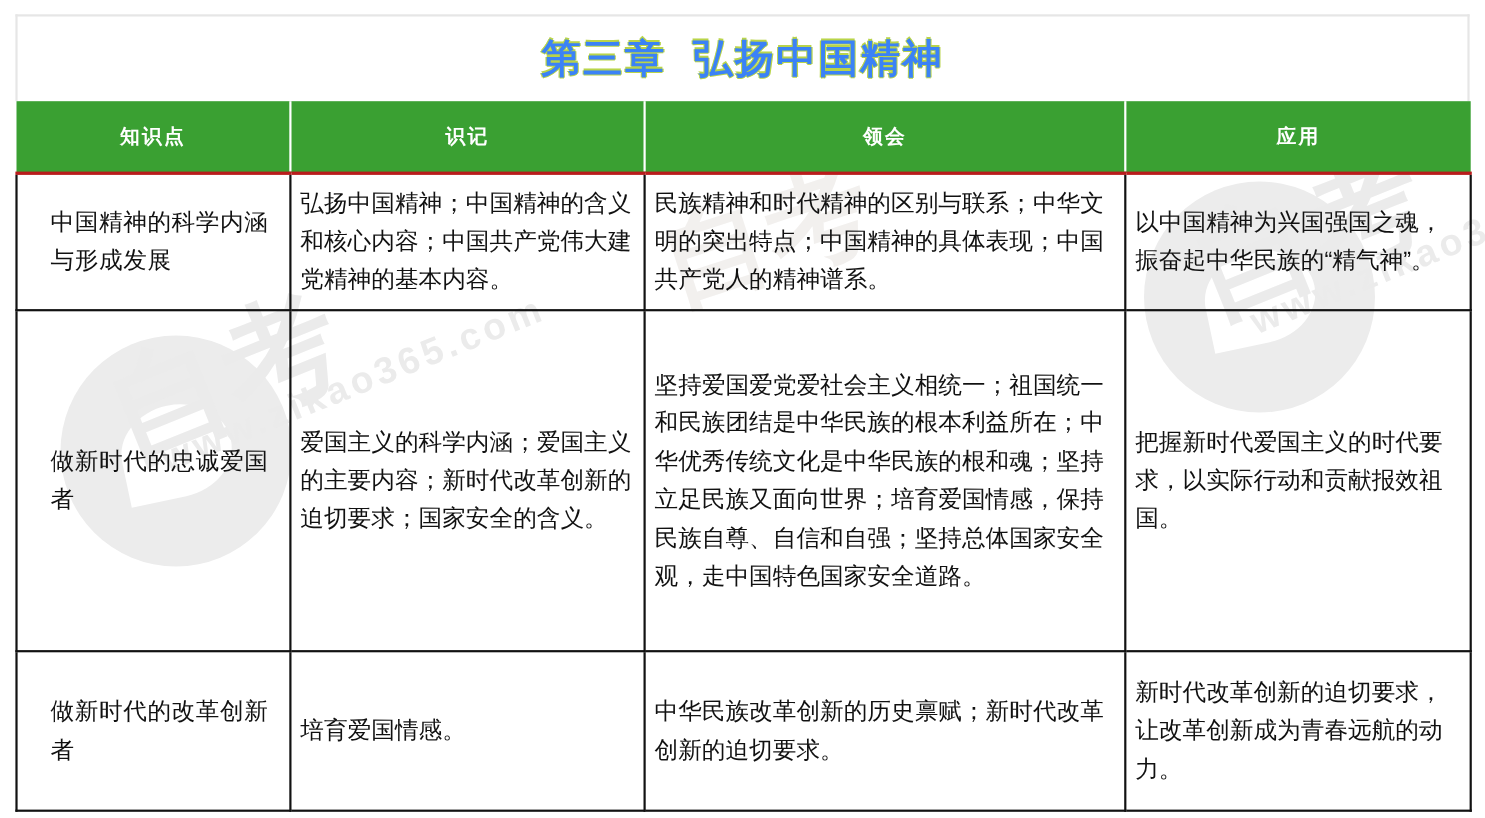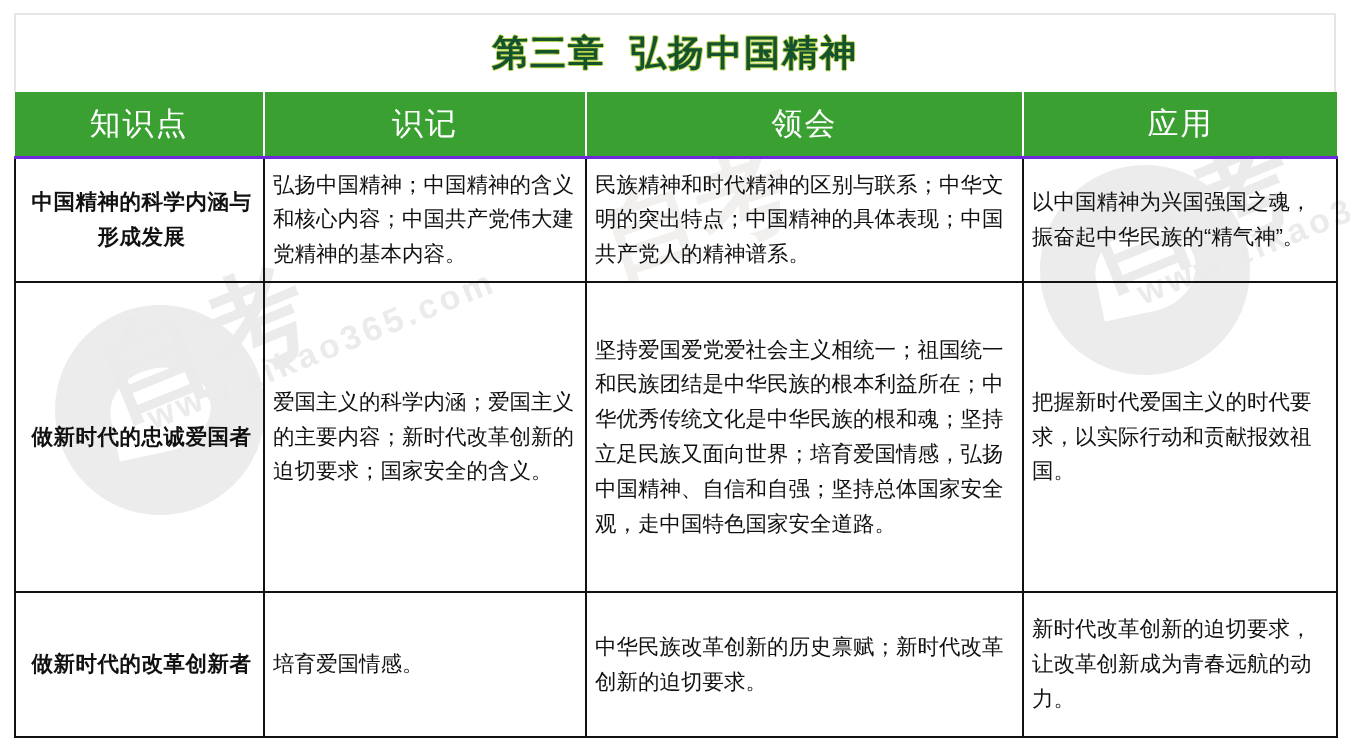--- a/index.html
+++ b/index.html
@@ -71,21 +71,21 @@
     height: 79px;
     border: 2px solid #e6e6e6;
     border-bottom: none;
     background: transparent;
     display: flex;
     align-items: center;
     justify-content: center;
     z-index: 2;
   }
   #page-title {
-    color: #14532d;
+    color: #3b82f6;
     font-size: 36px;
     font-weight: bold;
     letter-spacing: 2px;
     text-shadow:
        1px 0 0 #b9d44a, -1px 0 0 #b9d44a,
        0 1px 0 #b9d44a, 0 -1px 0 #b9d44a;
     white-space: pre;
   }
 
   
@@ -100,45 +100,45 @@
     background: transparent;
   }
   #knowledge-table col.c1 { width: 249px; }
   #knowledge-table col.c2 { width: 322px; }
   #knowledge-table col.c3 { width: 437px; }
   #knowledge-table col.c4 { width: 314px; }
 
   #knowledge-table th {
     background: #3aa032;
     color: #ffffff;
-    font-size: 31px;
-    font-weight: normal;
+    font-size: 18px;
+    font-weight: bold;
     height: 65px;
     letter-spacing: 2px;
     border-right: 2px solid #ffffff;
-    border-bottom: 3px solid #6d28d9;
+    border-bottom: 3px solid #b91c1c;
     text-align: center;
     vertical-align: middle;
   }
   #knowledge-table th:last-child { border-right: none; }
 
   #knowledge-table td {
     border: 2px solid #121212;
     padding: 6px 8px;
     font-size: 21.5px;
     line-height: 1.62;
     color: #111111;
     vertical-align: middle;
     background: transparent;
     word-break: break-all;
   }
   #knowledge-table td.topic {
-    font-weight: bold;
-    text-align: center;
-    padding-left: 12px;
+    font-weight: normal;
+    text-align: left;
+    padding-left: 30px;
     letter-spacing: 0.5px;
   }
   #knowledge-table td.detail {
     text-align: left;
     vertical-align: middle;
   }
   #knowledge-table tr.r1 td { height: 125px; }
   #knowledge-table tr.r2 td { height: 310px; }
   #knowledge-table tr.r3 td { height: 145px; }
   #knowledge-table tr.r2 td.detail-long { vertical-align: middle; }
@@ -178,21 +178,21 @@
   <tbody>
     <tr class="r1">
       <td class="topic">中国精神的科学内涵与形成发展</td>
       <td class="detail">弘扬中国精神；中国精神的含义和核心内容；中国共产党伟大建党精神的基本内容。</td>
       <td class="detail">民族精神和时代精神的区别与联系；中华文明的突出特点；中国精神的具体表现；中国共产党人的精神谱系。</td>
       <td class="detail">以中国精神为兴国强国之魂，振奋起中华民族的“精气神”。</td>
     </tr>
     <tr class="r2">
       <td class="topic">做新时代的忠诚爱国者</td>
       <td class="detail">爱国主义的科学内涵；爱国主义的主要内容；新时代改革创新的迫切要求；国家安全的含义。</td>
-      <td class="detail detail-long">坚持爱国爱党爱社会主义相统一；祖国统一和民族团结是中华民族的根本利益所在；中华优秀传统文化是中华民族的根和魂；坚持立足民族又面向世界；培育爱国情感，弘扬中国精神、自信和自强；坚持总体国家安全观，走中国特色国家安全道路。</td>
+      <td class="detail detail-long">坚持爱国爱党爱社会主义相统一；祖国统一和民族团结是中华民族的根本利益所在；中华优秀传统文化是中华民族的根和魂；坚持立足民族又面向世界；培育爱国情感，保持民族自尊、自信和自强；坚持总体国家安全观，走中国特色国家安全道路。</td>
       <td class="detail">把握新时代爱国主义的时代要求，以实际行动和贡献报效祖国。</td>
     </tr>
     <tr class="r3">
       <td class="topic">做新时代的改革创新者</td>
       <td class="detail">培育爱国情感。</td>
       <td class="detail">中华民族改革创新的历史禀赋；新时代改革创新的迫切要求。</td>
       <td class="detail">新时代改革创新的迫切要求，让改革创新成为青春远航的动力。</td>
     </tr>
   </tbody>
 </table>

